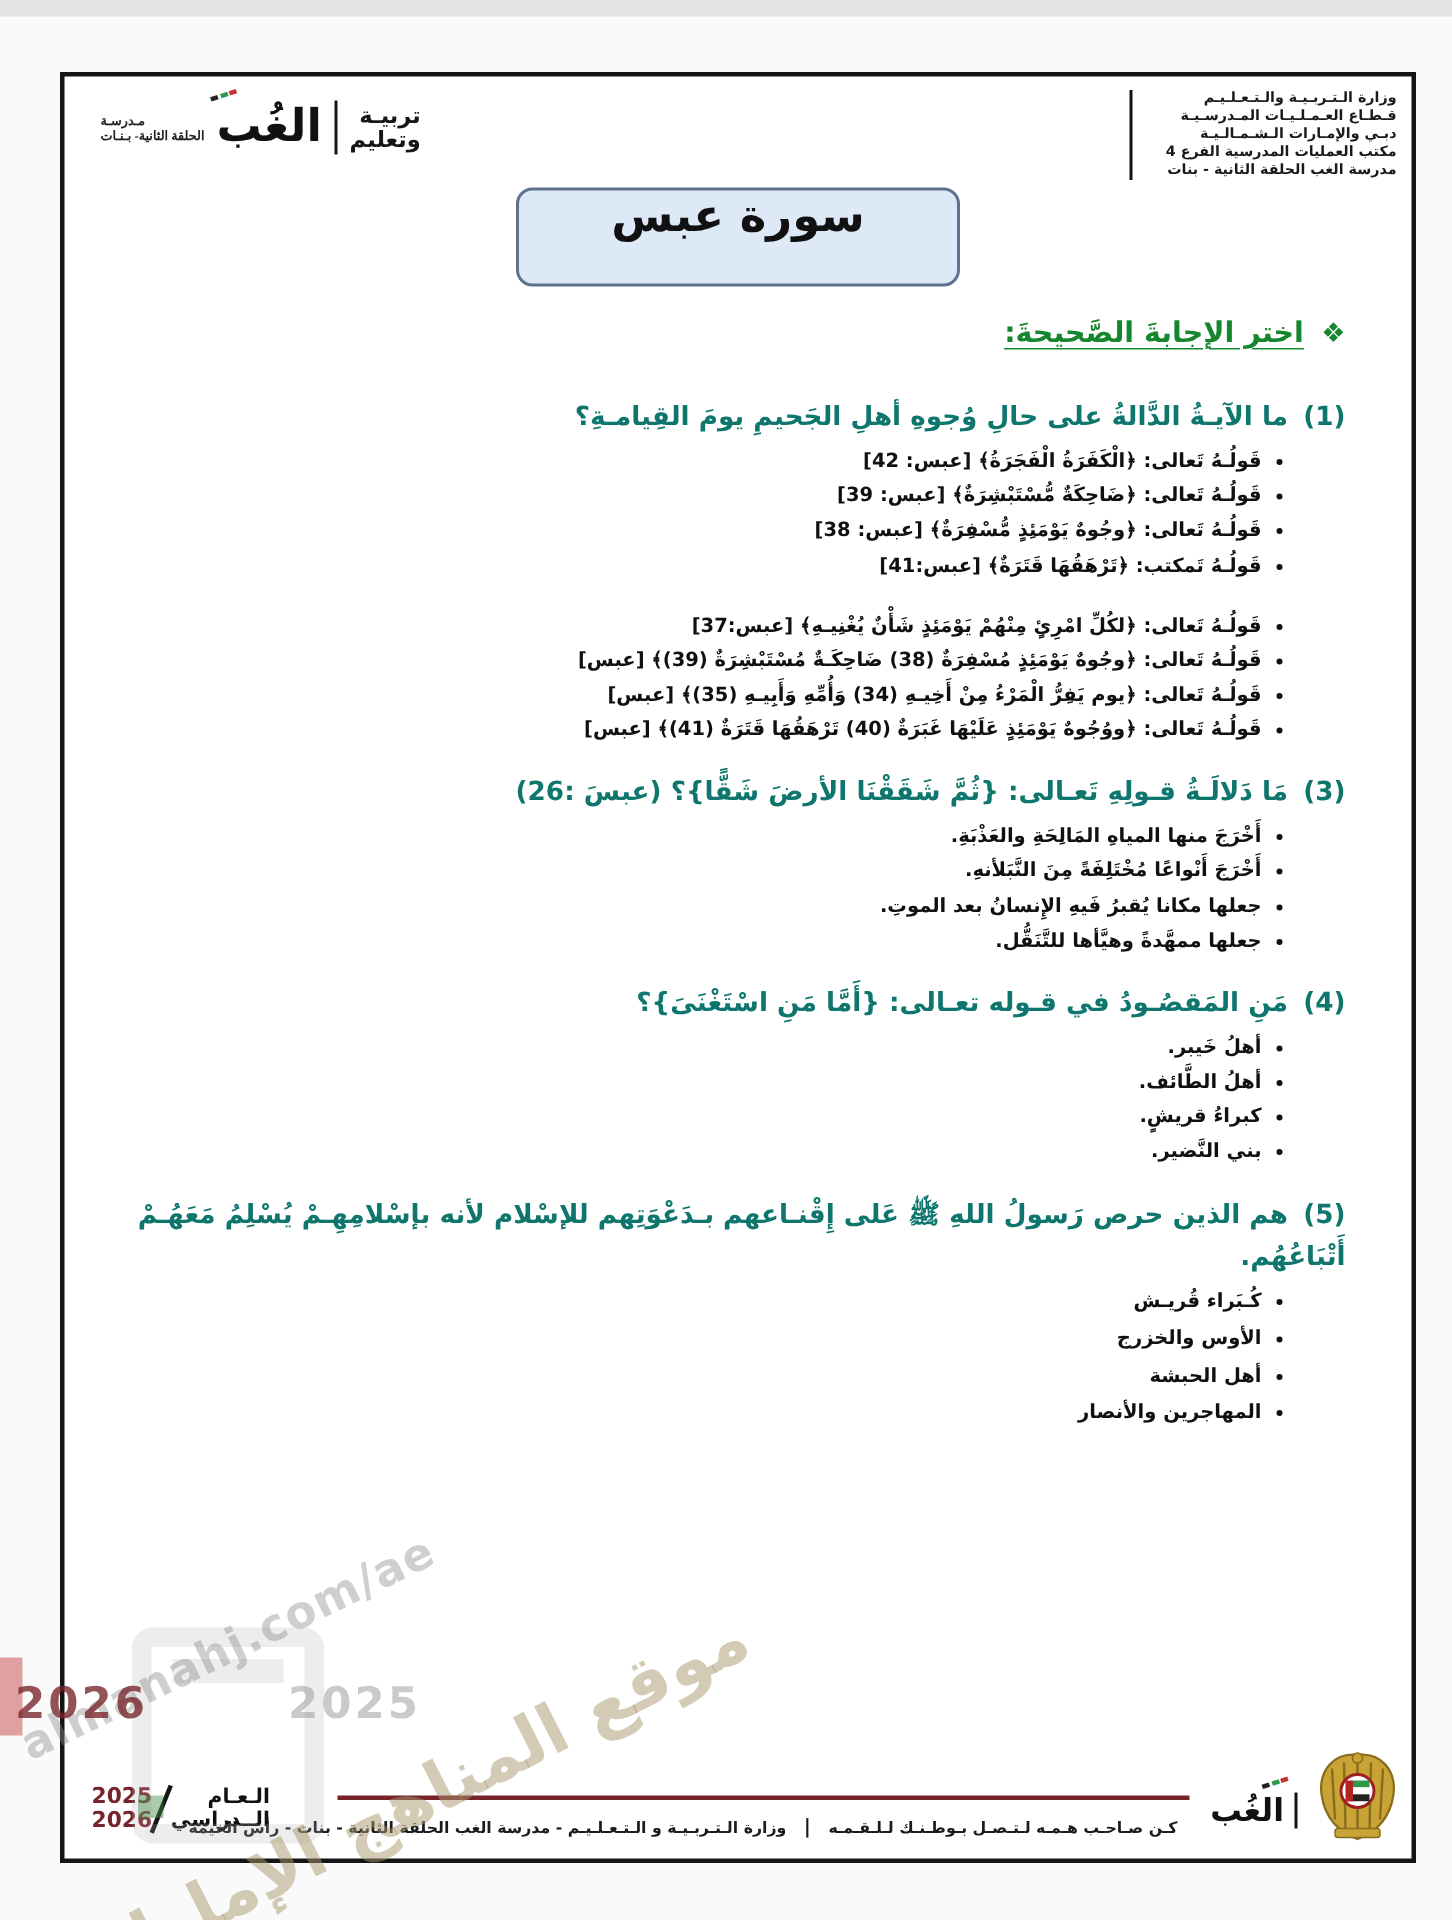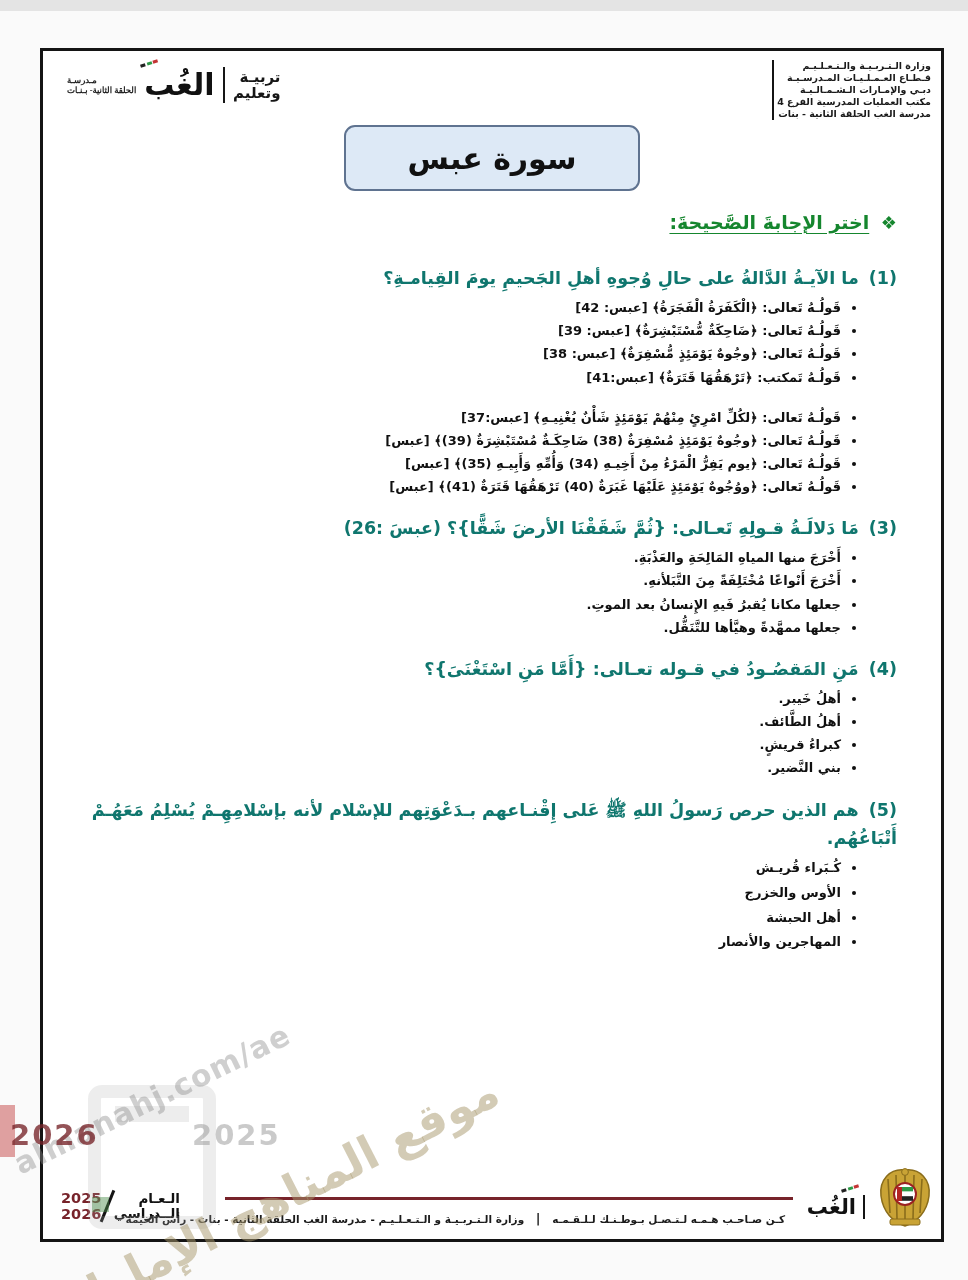--- a/index.html
+++ b/index.html
@@ -5,33 +5,33 @@
   html,body{margin:0;padding:0;background:#ededed;}
   .page{position:relative;width:968px;height:1280px;background:#fafafa;overflow:hidden;
         font-family:"DejaVu Sans",sans-serif;}
   .scan-strip{position:absolute;top:0;left:0;right:0;height:11px;background:#e4e4e4;}
   .frame{position:absolute;left:40px;top:48px;width:904px;height:1194px;background:#fff;
          border:3px solid #141414;box-sizing:border-box;z-index:1;}
 
   
   .ministry{position:absolute;top:9px;right:10px;direction:rtl;text-align:right;
             font-size:9.5px;font-weight:bold;line-height:12px;color:#1a1a1a;
-            border-left:2.5px solid #141414;padding-left:3px;}
+            border-left:2.5px solid #141414;padding-left:22px;}
   .logo-top{position:absolute;top:16px;left:24px;direction:rtl;display:flex;align-items:center;gap:8px;}
   .logo-ta{font-size:15px;font-weight:bold;line-height:16px;text-align:right;color:#161616;}
   .logo-divider{width:2.5px;height:36px;background:#161616;}
   .logo-name{position:relative;font-size:30px;font-weight:bold;color:#111;line-height:34px;}
   .mini-flag{position:absolute;top:-6px;left:-4px;display:flex;gap:1.5px;transform:rotate(-18deg);}
   .mini-flag i{display:block;width:5px;height:2.5px;}
   .logo-school{font-size:8.5px;font-weight:bold;text-align:left;line-height:10px;color:#222;font-family:Liberation Serif, serif;}
 
   
   .title-box{position:absolute;top:74px;left:50%;transform:translateX(-50%);
              width:292px;height:62px;background:#dde9f6;border:2.5px solid #5f7390;
-             border-radius:11px;display:flex;align-items:center;justify-content:center;
+             border-radius:11px;display:flex;align-items:flex-start;justify-content:center;
              font-size:30px;font-weight:bold;color:#111;}
 
   
   .content{position:absolute;top:160px;right:44px;left:34px;direction:rtl;text-align:right;}
   .instruction{font-size:19px;font-weight:bold;color:#15862e;margin-bottom:32px;}
   .instruction .diamond{margin-left:5px;text-decoration:none;font-size:18px;}
   .instruction .ins-text{text-decoration:underline;text-underline-offset:4px;}
   .question{margin-bottom:17px;}
   .q-head{color:#0f766e;font-size:17.5px;font-weight:bold;line-height:1.55;}
   .q-head .q-num{margin-left:4px;}

